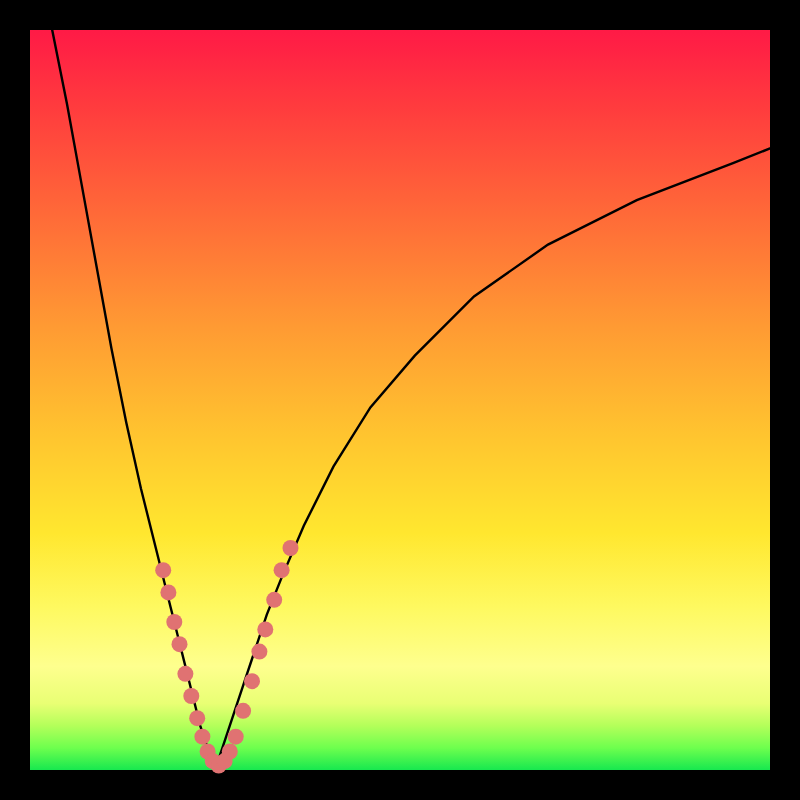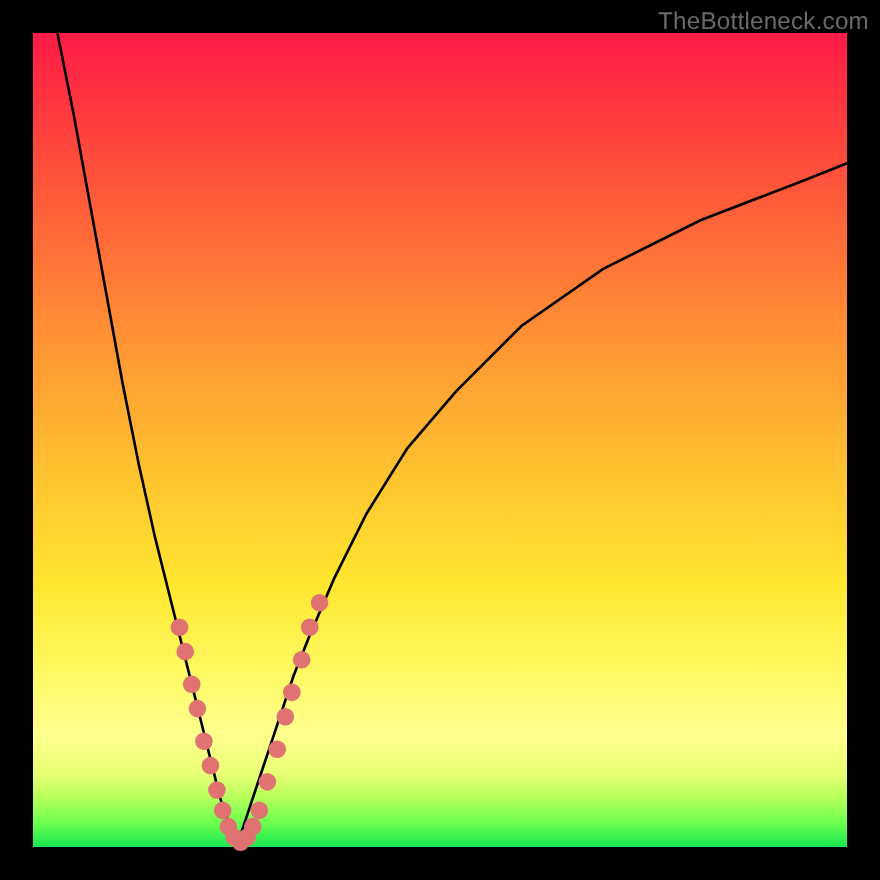--- a/index.html
+++ b/index.html
@@ -97,14 +97,13 @@
           <circle cx="213.1" cy="680.8" r="8" class="dot"></circle>
           <circle cx="222.0" cy="651.2" r="8" class="dot"></circle>
           <circle cx="229.4" cy="621.6" r="8" class="dot"></circle>
           <circle cx="235.3" cy="599.4" r="8" class="dot"></circle>
           <circle cx="244.2" cy="569.8" r="8" class="dot"></circle>
           <circle cx="251.6" cy="540.2" r="8" class="dot"></circle>
           <circle cx="260.5" cy="518.0" r="8" class="dot"></circle>
         </g>
     </svg>
   </div>
-  <div class="watermark">TheBottleneck.com</div>
 </div>
 
 </body></html>

